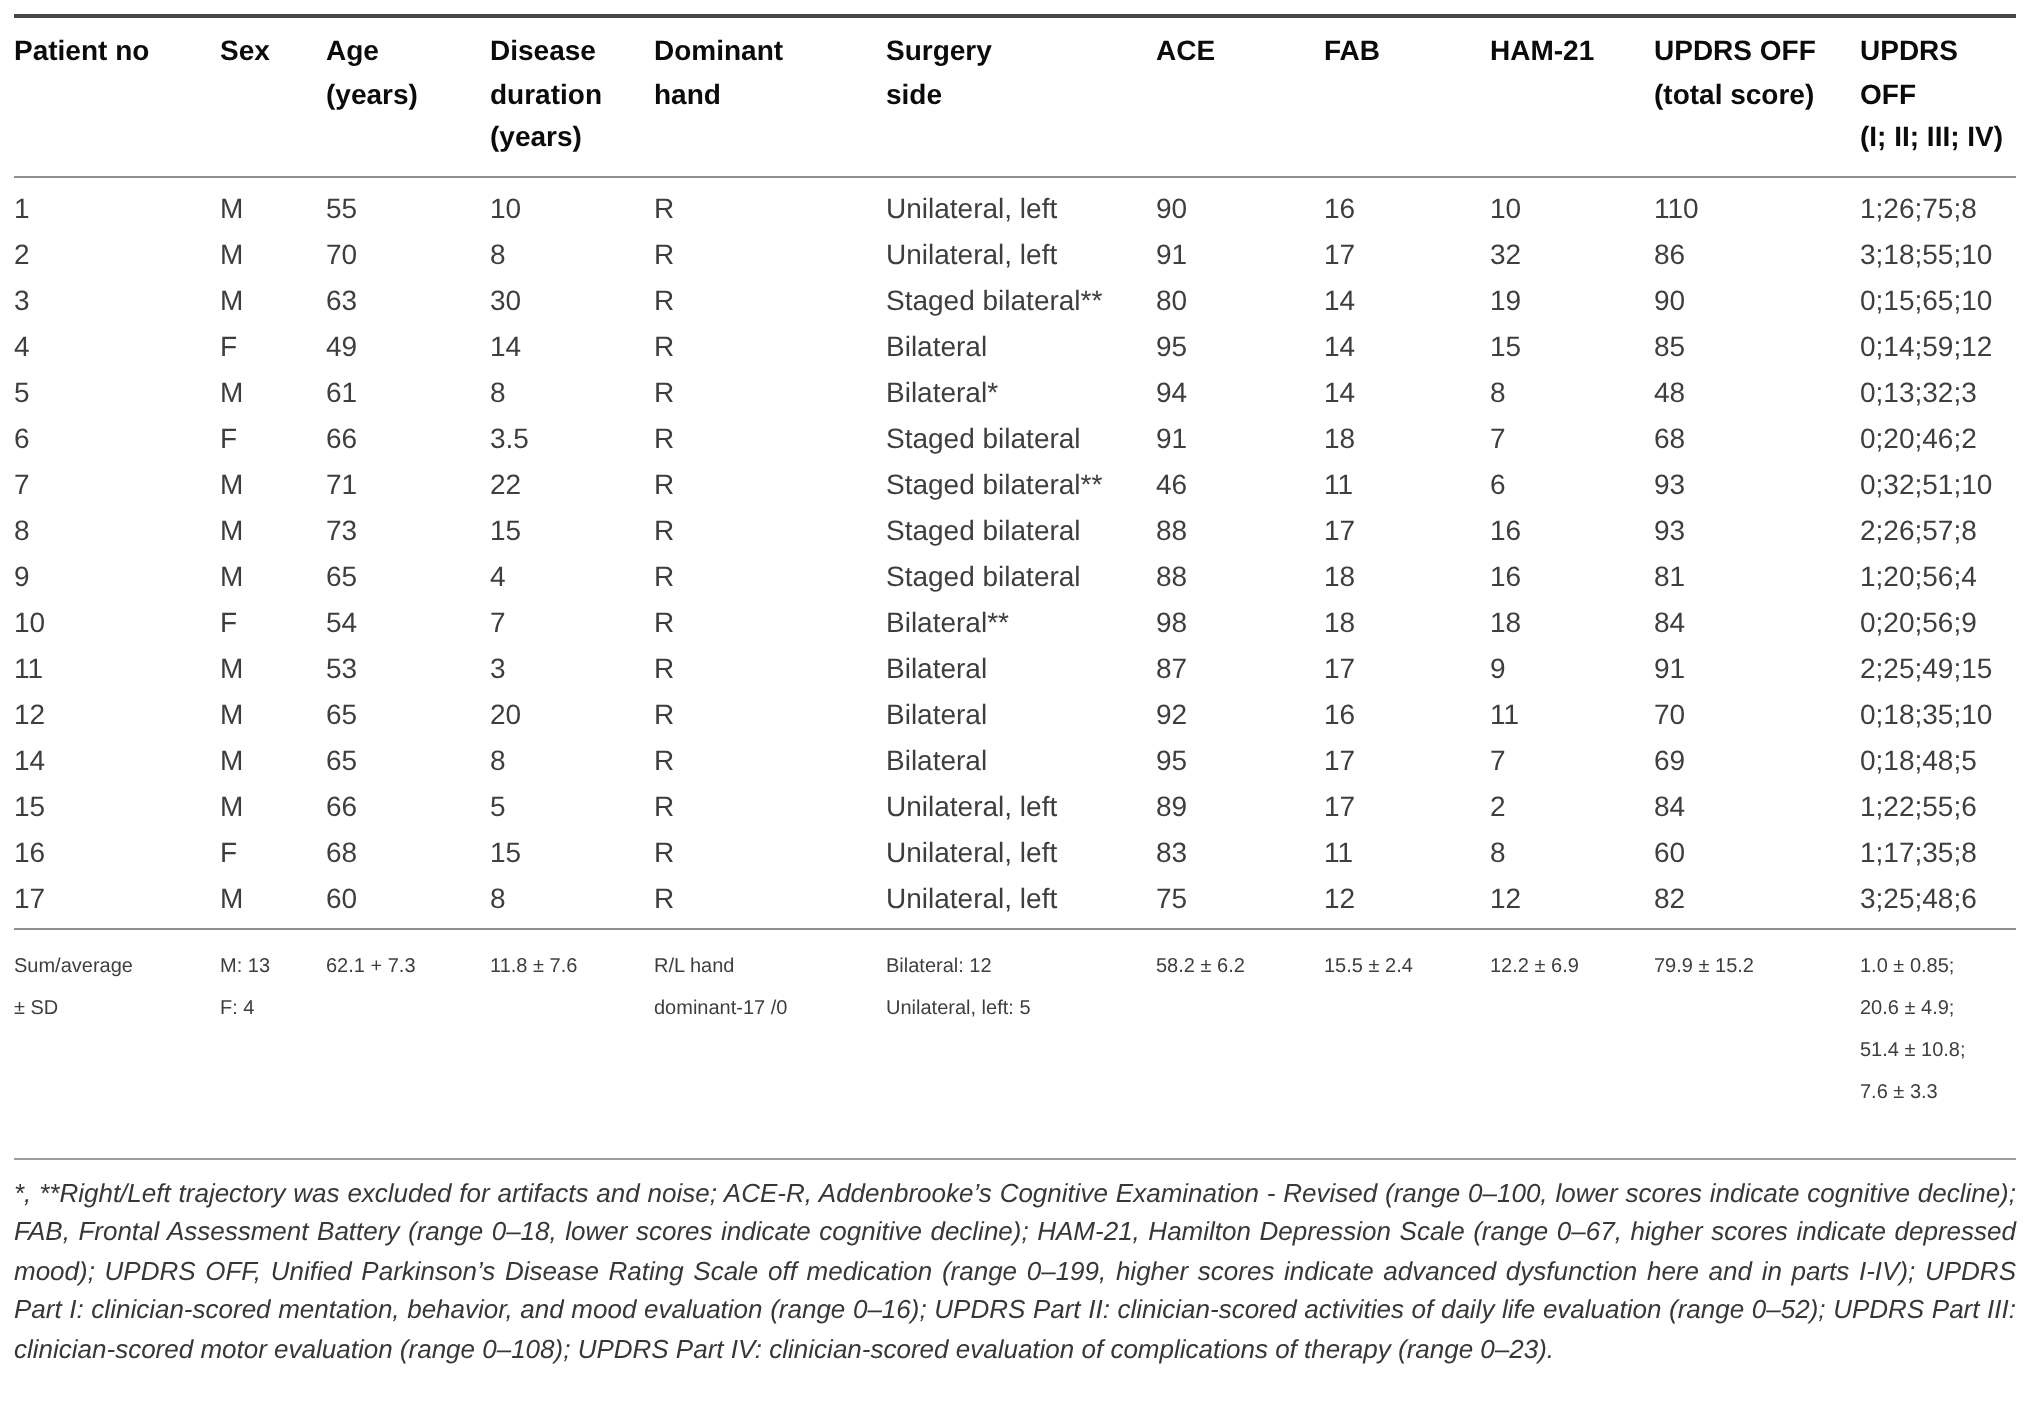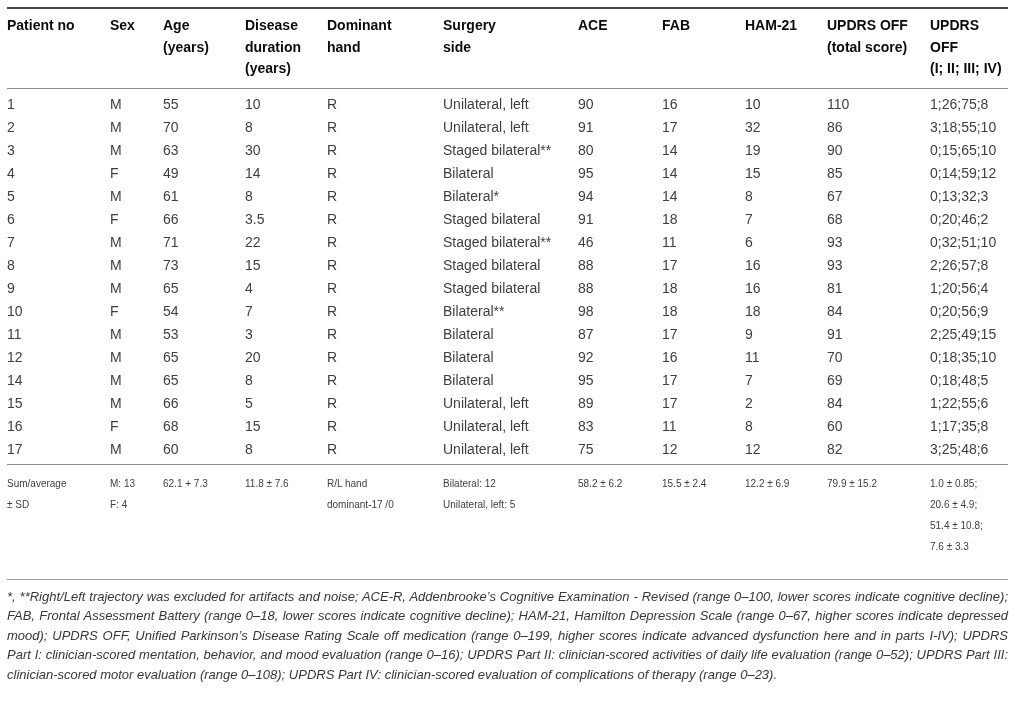--- a/index.html
+++ b/index.html
@@ -162,21 +162,21 @@
         <tr>
           <td>5</td>
           <td>M</td>
           <td>61</td>
           <td>8</td>
           <td>R</td>
           <td>Bilateral*</td>
           <td>94</td>
           <td>14</td>
           <td>8</td>
-          <td>67</td>
+          <td>48</td>
           <td>0;13;32;3</td>
         </tr>
         <tr>
           <td>6</td>
           <td>F</td>
           <td>66</td>
           <td>3.5</td>
           <td>R</td>
           <td>Staged bilateral</td>
           <td>91</td>

